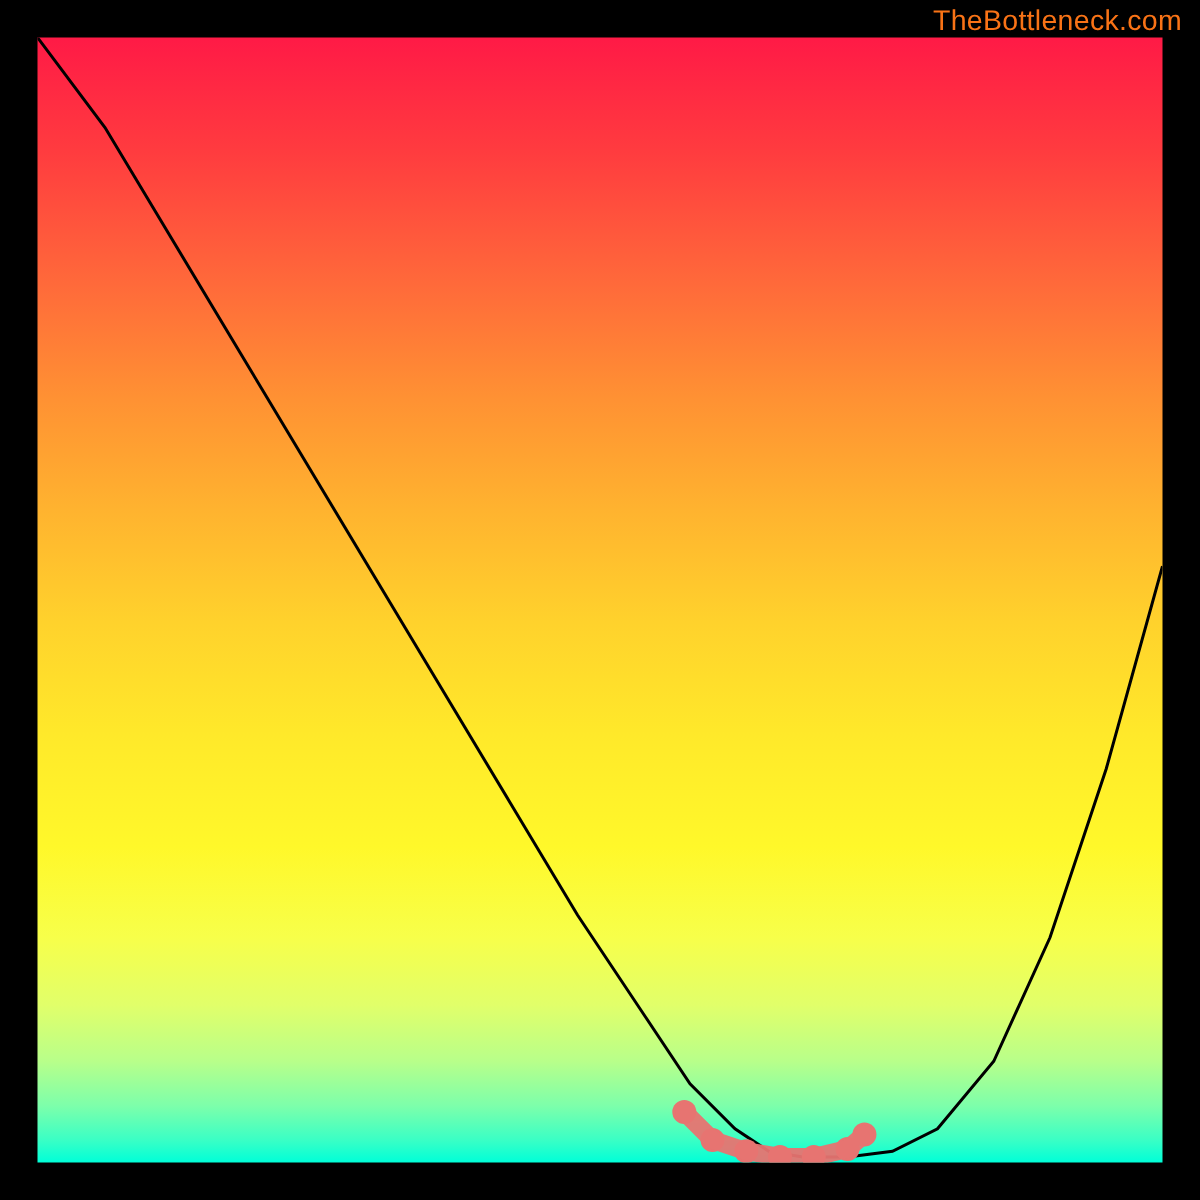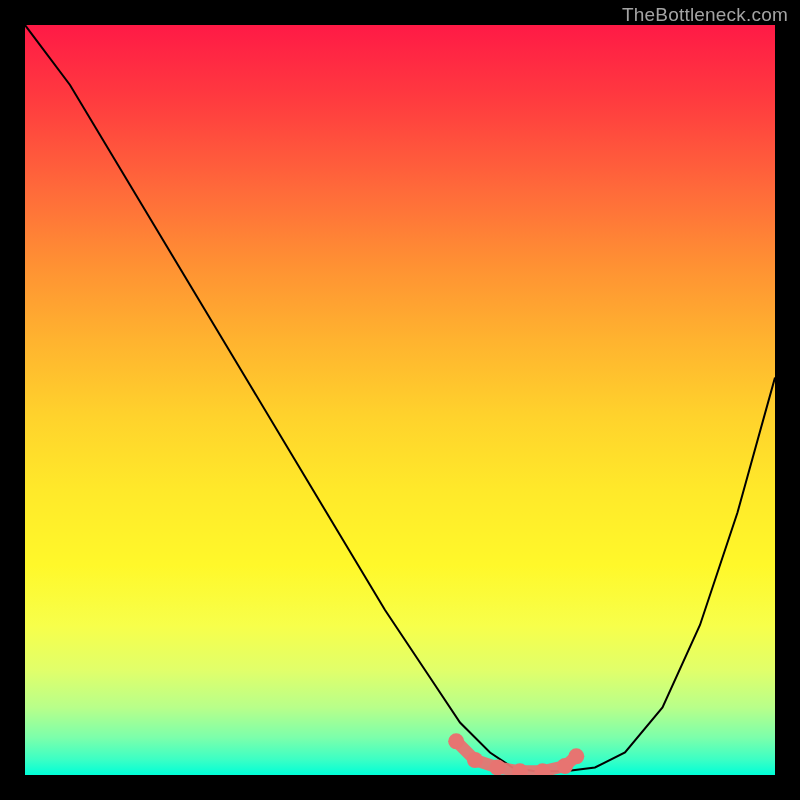--- a/index.html
+++ b/index.html
@@ -16,21 +16,21 @@
     #fff82a 72%,
     #f7ff4a 80%,
     #e1ff6a 86%,
     #b8ff8a 91%,
     #7cffab 95%,
     #3affc5 98%,
     #00ffd8 100%)}
   .curve{position:absolute;left:25px;top:25px;width:750px;height:750px;pointer-events:none}
   .datapts{position:absolute;left:25px;top:25px;width:750px;height:750px;pointer-events:none}
   .datapts circle{fill:#e77471}
-  .brand{position:absolute;right:12px;top:4px;color:#a3a3a3;font-size:19px;font-weight:400;letter-spacing:.2px}
+  .brand{position:absolute;right:12px;top:4px;color:#f97316;font-size:19px;font-weight:400;letter-spacing:.2px}
 </style>
 </head>
 <body>
 
 <div class="frame">
   <div class="plot"></div>
 
   <svg class="curve" viewBox="0 0 750 750">
     <path id="curvePath" fill="none" stroke="#000" stroke-width="2" d="M0.0 0.0 L45.0 60.0 L90.0 135.0 L135.0 210.0 L180.0 285.0 L225.0 360.0 L270.0 435.0 L315.0 510.0 L360.0 585.0 L405.0 652.5 L435.0 697.5 L465.0 727.5 L487.5 742.5 L510.0 746.3 L540.0 746.3 L570.0 742.5 L600.0 727.5 L637.5 682.5 L675.0 600.0 L712.5 487.5 L750.0 352.5 "></path>
   </svg>

